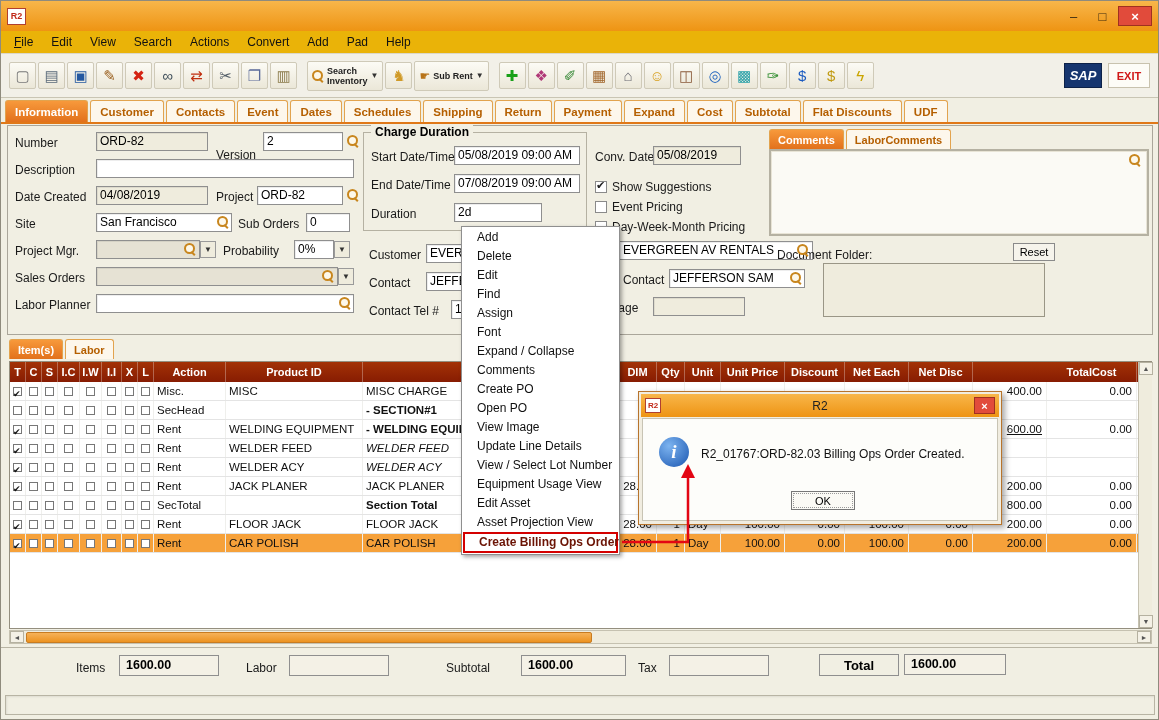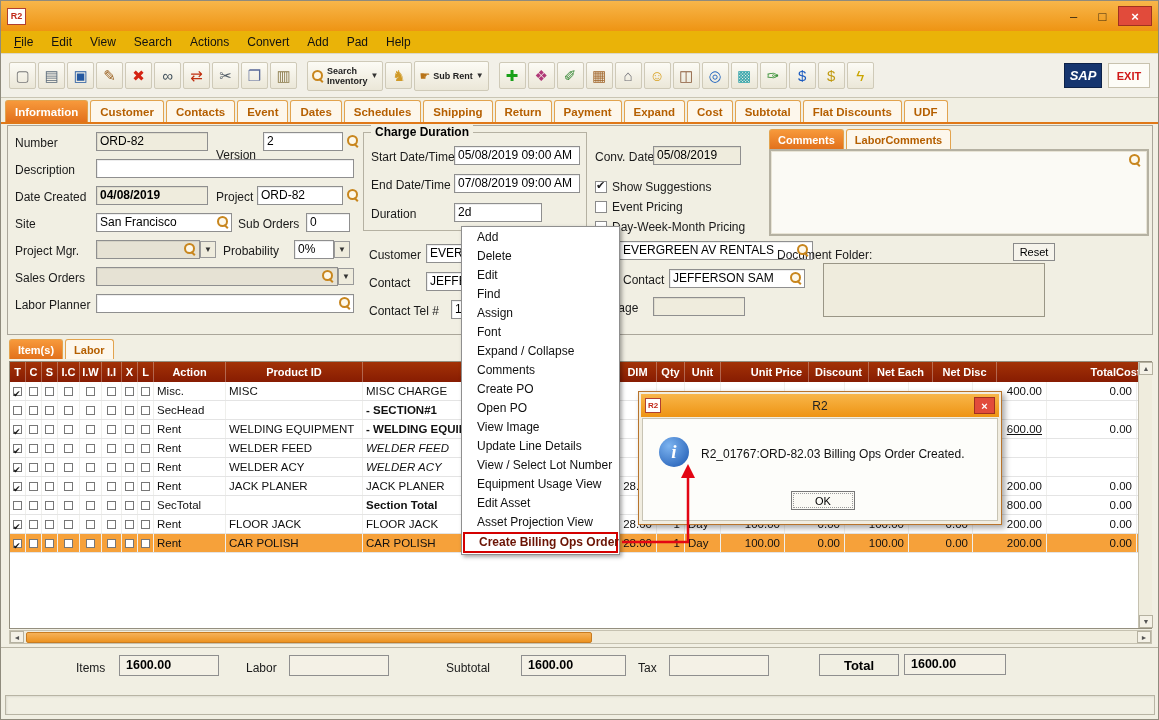--- a/index.html
+++ b/index.html
@@ -300,21 +300,21 @@
   <div class="label" style="left:14px;top:135px;">Number</div>
   <div class="field ro" style="left:95px;top:131px;width:112px;">ORD-82</div>
   <div class="label" style="left:215px;top:135px;margin-top:12px;">Version</div>
   <div class="field" style="left:262px;top:131px;width:80px;">2</div>
   <span class="mag" style="position:absolute;left:346px;top:134px;"></span>
 
   <div class="label" style="left:14px;top:162px;">Description</div>
   <div class="field" style="left:95px;top:158px;width:258px;"></div>
 
   <div class="label" style="left:14px;top:189px;">Date Created</div>
-  <div class="field ro" style="left:95px;top:185px;width:112px;font-weight:bold;">04/08/2019</div>
+  <div class="field ro" style="left:95px;top:185px;width:112px;">04/08/2019</div>
   <div class="label" style="left:215px;top:189px;">Project</div>
   <div class="field" style="left:256px;top:185px;width:86px;">ORD-82</div>
   <span class="mag" style="position:absolute;left:346px;top:188px;"></span>
 
   <div class="label" style="left:14px;top:216px;">Site</div>
   <div class="field" style="left:95px;top:212px;width:136px;">San Francisco</div>
   <span class="mag" style="position:absolute;left:216px;top:215px;"></span>
   <div class="label" style="left:237px;top:216px;">Sub Orders</div>
   <div class="field" style="left:305px;top:212px;width:44px;">0</div>
 
@@ -400,21 +400,21 @@
         <div class="th" style="width: 22px;">I.W</div>
         <div class="th" style="width: 20px;">I.I</div>
         <div class="th" style="width: 16px;">X</div>
         <div class="th" style="width: 16px;">L</div>
         <div class="th" style="width: 72px;">Action</div>
         <div class="th" style="width: 137px;">Product ID</div>
         <div class="th" style="width: 256px;">Description</div>
         <div class="th" style="width: 38px;">DIM</div>
         <div class="th" style="width: 28px;">Qty</div>
         <div class="th" style="width: 36px;">Unit</div>
-        <div class="th" style="width: 64px; margin-left: 24px;">Unit Price</div>
+        <div class="th" style="width: 64px;">Unit Price</div>
         <div class="th" style="width: 60px;">Discount</div>
         <div class="th" style="width: 64px;">Net Each</div>
         <div class="th" style="width: 64px;">Net Disc</div>
         <div class="th" style="width: 74px; margin-top: 40px;">Amount</div>
         <div class="th" style="width: 90px;">TotalCost</div>
       </div>
     <div>
         <div class="trow">
           <div class="td cbcell" style="width: 16px;">
             <span class="mcb mchecked"></span>

